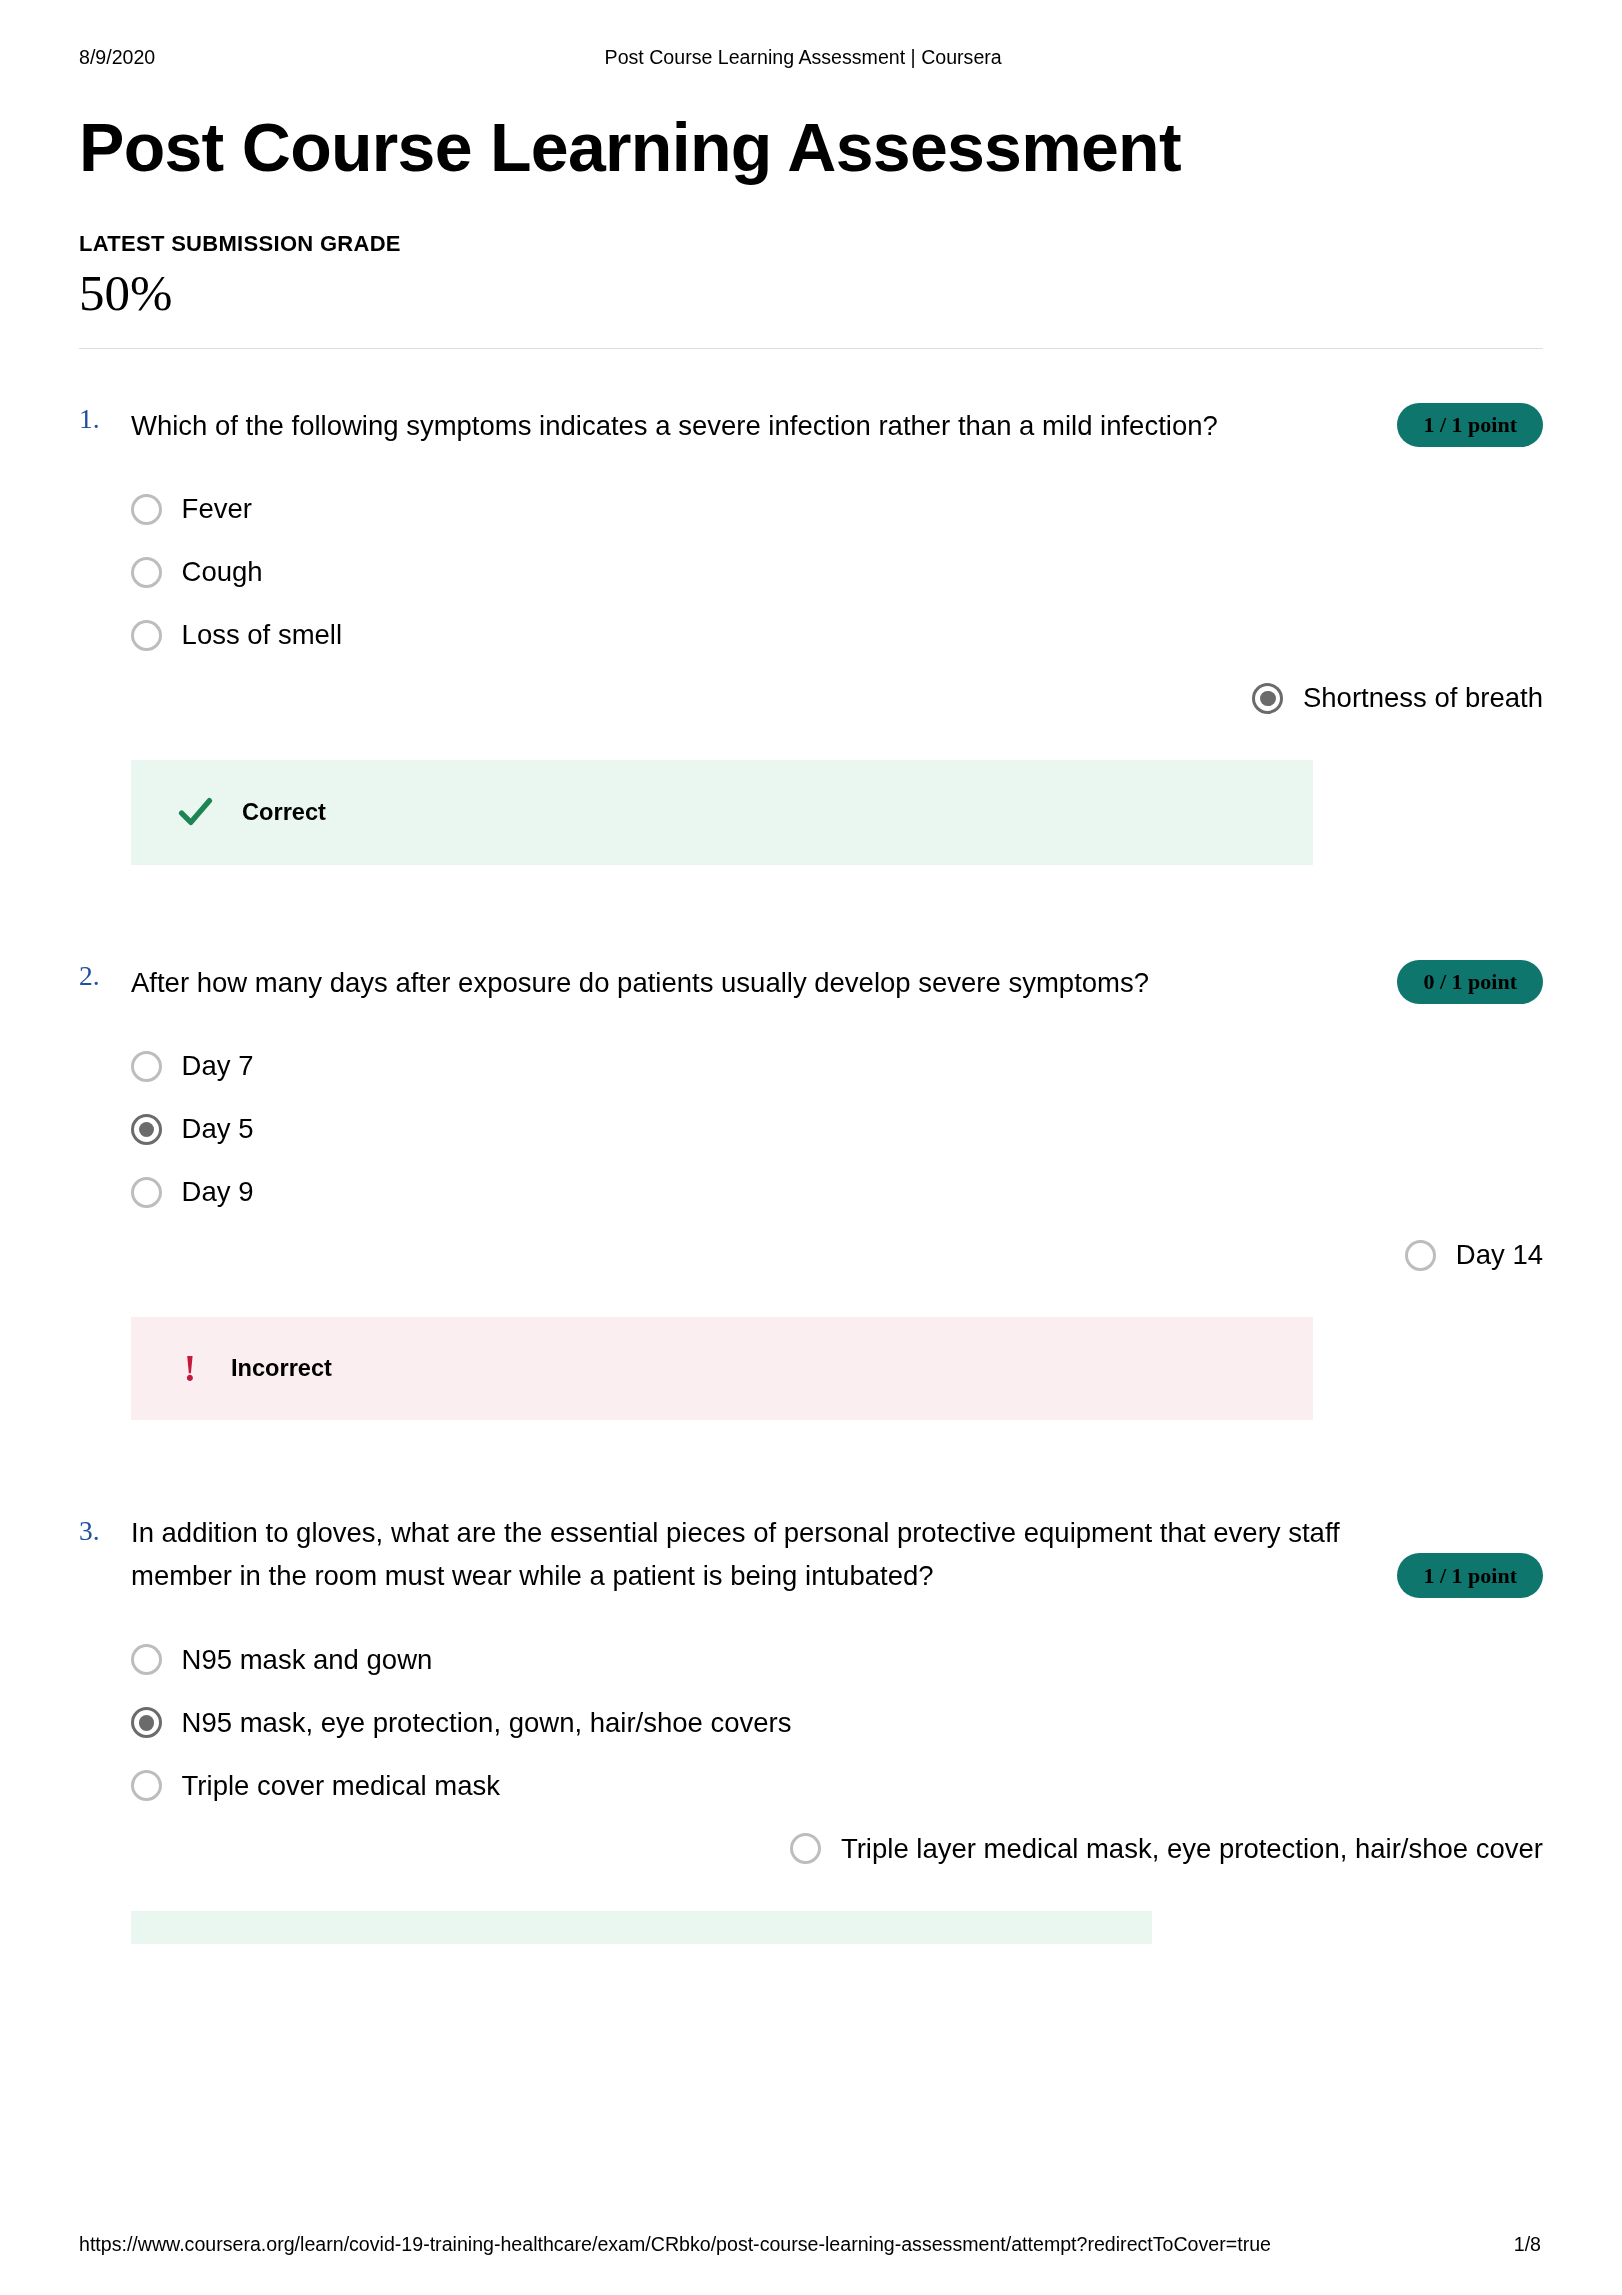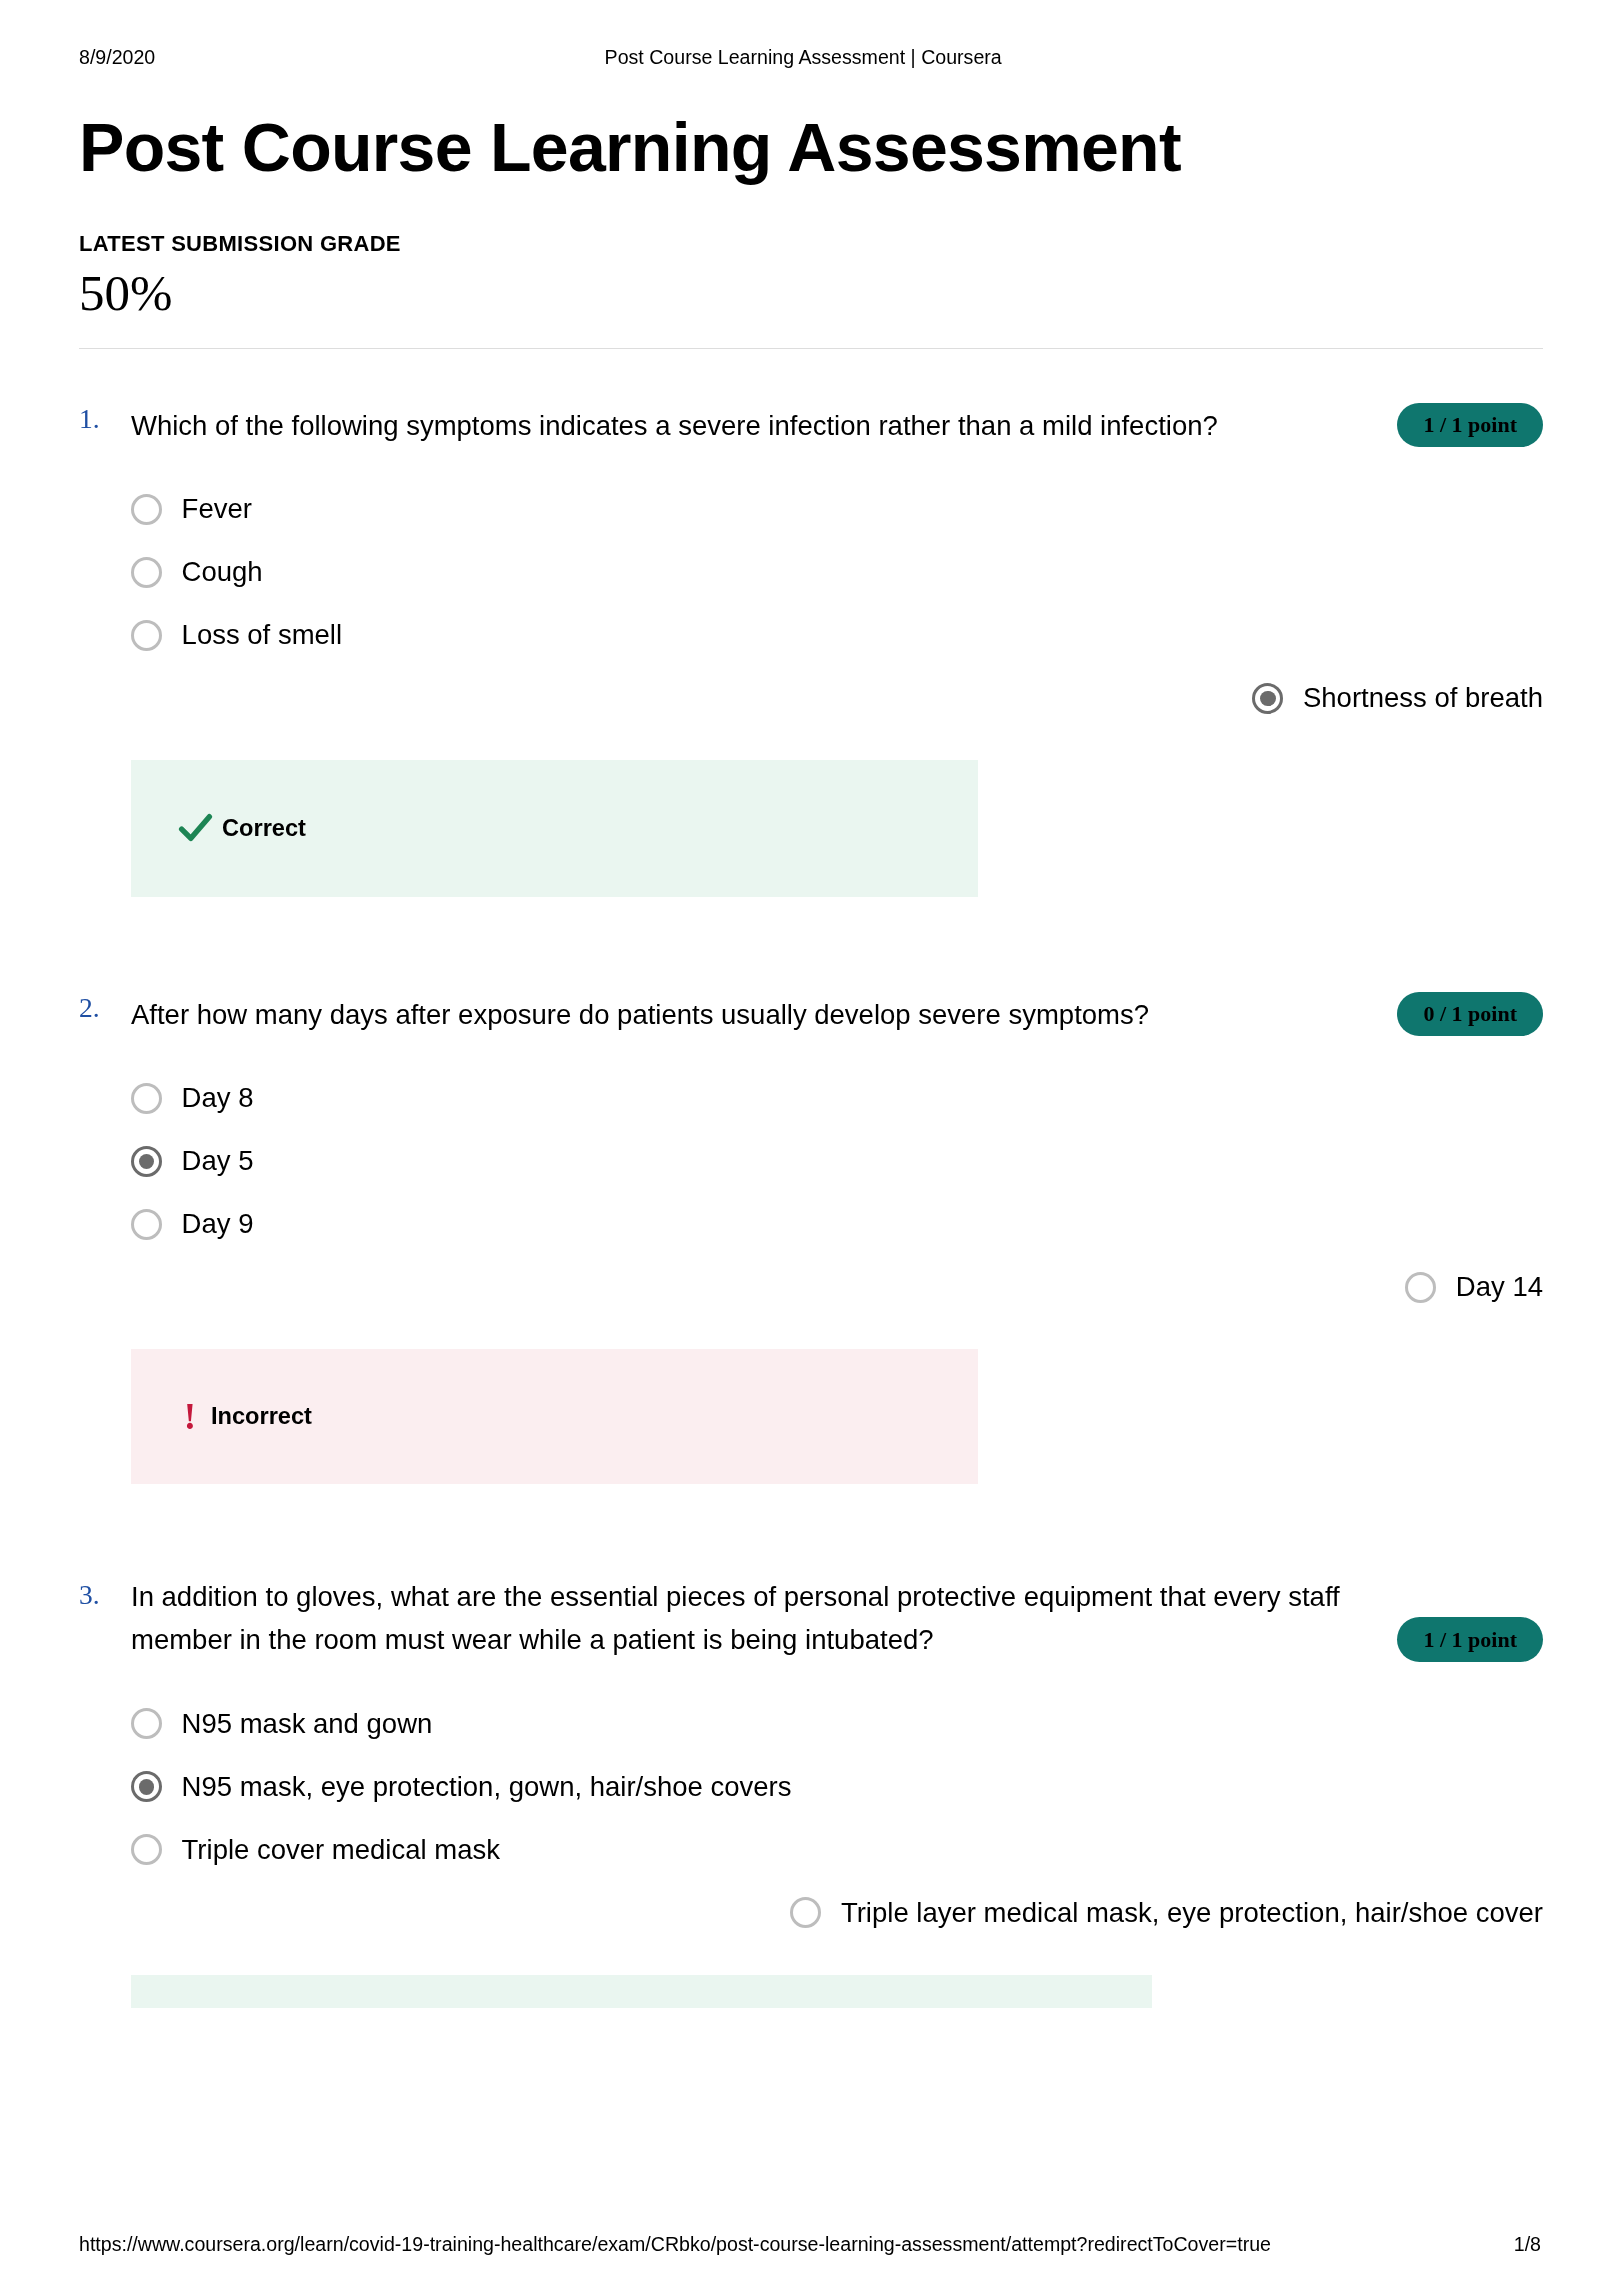--- a/index.html
+++ b/index.html
@@ -110,25 +110,25 @@
     width: 15.7px;
     height: 15.7px;
     background: #6b6b6b;
     border-radius: 50%;
   }
   .option-label {
     font-size: 27.5px;
     color: #000;
   }
   .feedback {
-    padding: 49px 46px;
+    padding: 33px 46px;
     display: flex;
     align-items: center;
-    gap: 8px;
-    width: 847px;
+    gap: 28px;
+    width: 1182px;
   }
   .feedback.correct {
     background: #eaf6f0;
   }
   .feedback.incorrect {
     background: #fbeef0;
   }
   .feedback-label {
     font-size: 23.6px;
     font-weight: 700;
@@ -216,21 +216,21 @@
       <div class="question">
         <div class="qnum">2.</div>
         <div class="qbody">
           <div class="qhead">
             <div class="qprompt">After how many days after exposure do patients usually develop severe symptoms?</div>
             <div class="points-pill">0 / 1 point</div>
           </div>
           <div class="options">
             <div class="option">
               <div class="radio"></div>
-              <div class="option-label">Day 8</div>
+              <div class="option-label">Day 7</div>
             </div>
             <div class="option">
               <div class="radio selected"></div>
               <div class="option-label">Day 5</div>
             </div>
             <div class="option">
               <div class="radio"></div>
               <div class="option-label">Day 9</div>
             </div>
             <div class="option">

